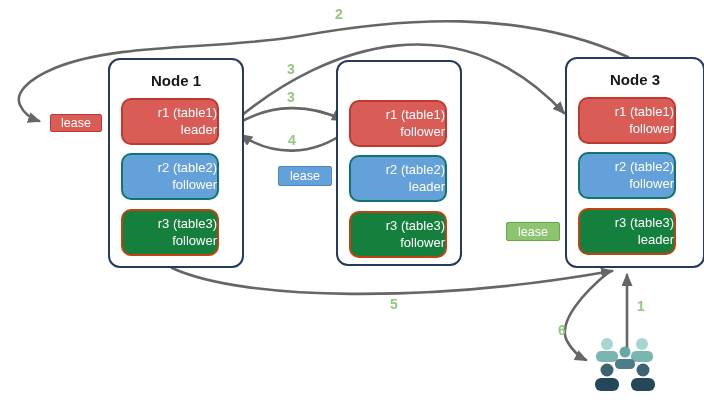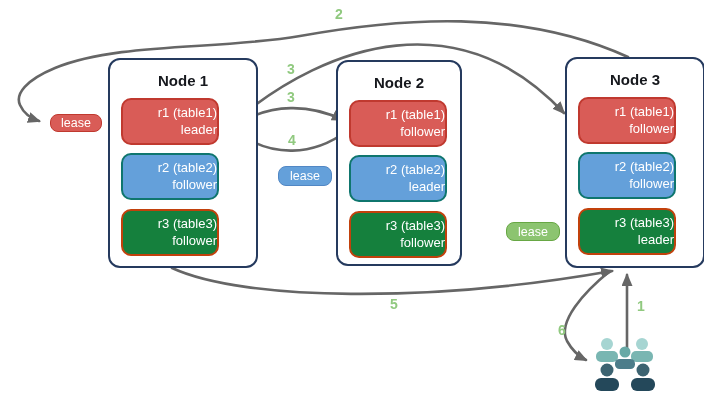--- a/index.html
+++ b/index.html
@@ -8,21 +8,21 @@
   .node{position:absolute;background:#ffffff;border:2px solid #253a5e;border-radius:12px;box-sizing:border-box;}
   .node-title{position:absolute;top:12px;left:0;width:100%;text-align:center;font-weight:bold;font-size:15px;color:#16181d;}
   .replica{position:absolute;left:11px;width:98px;height:47px;border-radius:10px;box-sizing:border-box;
            display:flex;flex-direction:column;align-items:flex-end;justify-content:center;
            color:#ffffff;font-size:13px;line-height:1.25;text-align:center;}
   .pos-r1{top:38px}.pos-r2{top:93px}.pos-r3{top:149px}
   .red{background:#d95c57;border:2px solid #c0392f;}
   .blue{background:#64a0da;border:2px solid #0f766e;}
   .green{background:#15803d;border:2px solid #c2410c;}
 
-  .lease{position:absolute;color:#ffffff;font-size:12.5px;border-radius:8px;box-sizing:border-box;
+  .lease{position:absolute;color:#ffffff;font-size:12.5px;border-radius:2px;box-sizing:border-box;
          display:flex;align-items:center;justify-content:center;}
   .lease.red{left:50px;top:114px;width:52px;height:18px;border-width:1.5px;}
   .lease.blue{left:278px;top:166px;width:54px;height:20px;border-width:1.5px;}
   .lease.green{left:506px;top:222px;width:54px;height:19px;border-width:1.5px;}
 
   .step{position:absolute;font-weight:bold;font-size:14px;color:#90c97f;transform:translate(-50%,-50%);}
   #arrows{position:absolute;left:0;top:0;width:704px;height:405px;}
   #users{position:absolute;left:594px;top:335px;}
 </style>
 </head>
@@ -40,38 +40,37 @@
       <path d="M 628 57 C 520 8, 400 18, 300 36 C 220 50, 118 42, 55 68 C 26 80, 15 94, 20 105 C 24 114, 30 118, 39 121" marker-end="url(#ah)"></path>
       <path d="M 236 120 C 330 42, 460 2, 564 113" marker-end="url(#ah)"></path>
       <path d="M 237 124 C 272 103, 310 104, 343 120" marker-end="url(#ah)"></path>
       <path d="M 347 131 C 312 157, 272 156, 241 135" marker-end="url(#ah)"></path>
       <path d="M 172 268 C 244 301, 430 303, 612 271" marker-end="url(#ah)"></path>
       <path d="M 627 350 L 627 275" marker-end="url(#ah)"></path>
       <path d="M 610 271 C 584 292, 557 322, 567 341 C 572 350, 578 356, 586 360" marker-end="url(#ah)"></path>
     </g>
   </svg>
 
-  <div class="node" style="left:108px;top:58px;width:150px;height:210px">
+  <div class="node" style="left:108px;top:58px;width:136px;height:210px">
     <div class="node-title">Node 1</div>
     <div class="replica red pos-r1">
       <span>r1 (table1)</span>
       <span>leader</span>
     </div>
     <div class="replica blue pos-r2">
       <span>r2 (table2)</span>
       <span>follower</span>
     </div>
     <div class="replica green pos-r3">
       <span>r3 (table3)</span>
       <span>follower</span>
     </div>
   </div>
 
   <div class="node" style="left:336px;top:60px;width:126px;height:206px">
-    <div class="node-title">Node 2</div>
     <div class="replica red pos-r1">
       <span>r1 (table1)</span>
       <span>follower</span>
     </div>
     <div class="replica blue pos-r2">
       <span>r2 (table2)</span>
       <span>leader</span>
     </div>
     <div class="replica green pos-r3">
       <span>r3 (table3)</span>

